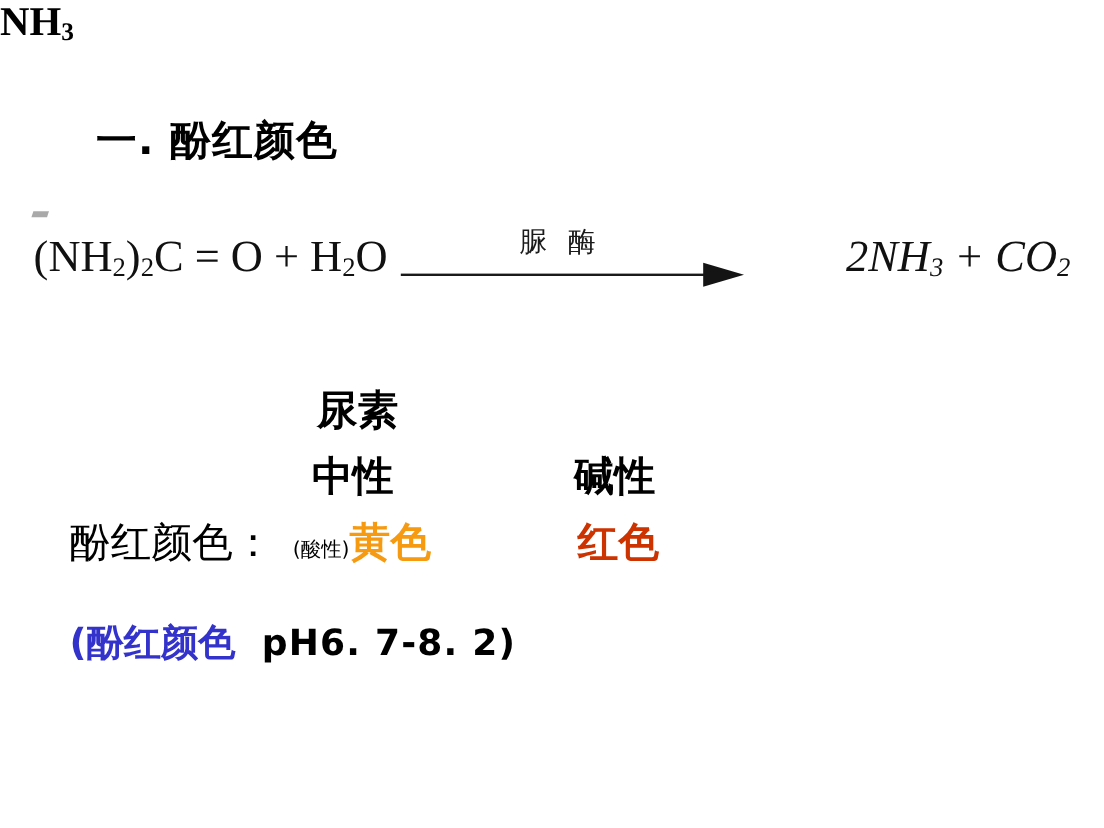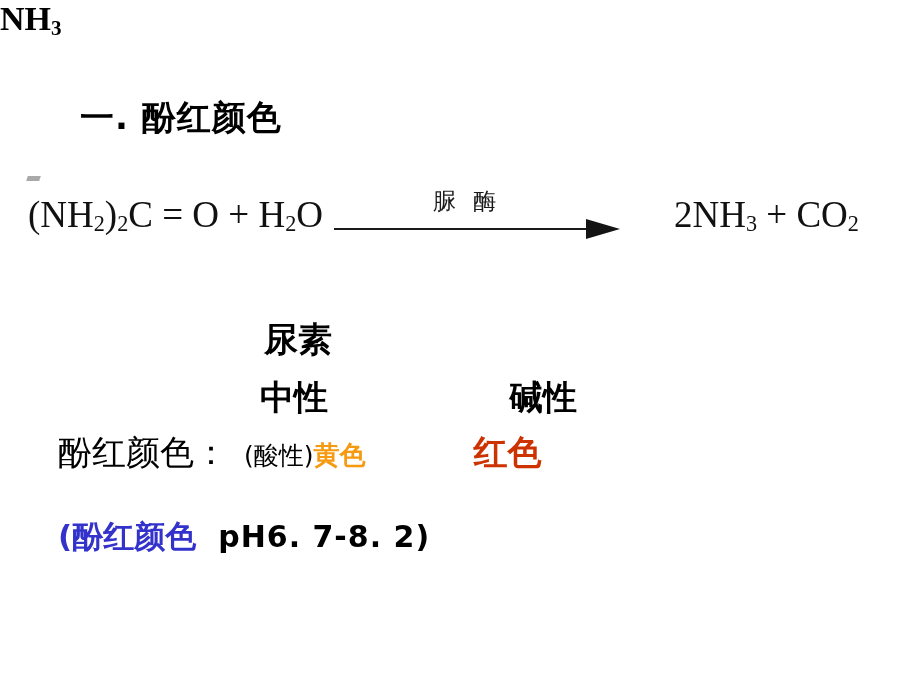--- a/index.html
+++ b/index.html
@@ -46,21 +46,21 @@
     white-space: nowrap;
     line-height: 1;
     color: #111111;
   }
   .eq-term sub {
     font-size: 0.60em;
     vertical-align: -0.18em;
     line-height: 0;
   }
   #eq-reactants { left: 0px;  top: 10px; }
-  #eq-products  { left: 646px; top: 10px; }
+  #eq-products  { left: 677px; top: 10px; font-style: italic; }
 
   
   #eq-arrow-group {
     position: absolute;
     left: 300px;
     top: 0px;
     width: 300px;
     height: 58px;
   }
   #eq-catalyst {
@@ -109,34 +109,34 @@
   
   .cn-bold {
     position: absolute;
     font-family: "DejaVu Sans", "Liberation Sans", sans-serif;
     font-weight: 700;
     font-size: 34px;
     white-space: nowrap;
     line-height: 1;
     color: #000000;
   }
-  #label-urea      { left: 264px; top: 325px; font-family: Liberation Mono, monospace; }
+  #label-urea      { left: 264px; top: 325px; }
   #label-ammonia   {
     left: 478px; top: 324px;
     font-family: "Liberation Serif", "DejaVu Serif", serif;
     font-weight: 700;
     font-size: 34px;
   }
   #label-ammonia sub {
     font-size: 0.62em;
     vertical-align: -0.22em;
     line-height: 0;
   }
   #label-neutral   { left: 260px; top: 380px; }
-  #label-alkaline  { left: 478px; top: 380px; margin-left: 31px; }
+  #label-alkaline  { left: 478px; top: 380px; }
 
   
   #phenol-line {
     position: absolute;
     left: 58px;
     top: 435px;
     white-space: nowrap;
     line-height: 1;
   }
   #phenol-line span {
@@ -144,26 +144,26 @@
     vertical-align: baseline;
   }
   .pr-label {
     font-size: 34px;
     font-weight: 400;
     color: #000000;
     letter-spacing: 0px;
   }
   .pr-gap-sm { display: inline-block; width: 16px; }
   .pr-acidic {
-    font-size: 25px;
+    font-size: 17px;
     font-weight: 400;
     color: #000000;
   }
   .pr-yellow {
-    font-size: 26px;
+    font-size: 34px;
     font-weight: 700;
   }
   .pr-gap-lg { display: inline-block; width: 108px; }
   .pr-red {
     font-size: 34px;
     font-weight: 700;
   }
 
   
   #range-line {
@@ -213,20 +213,20 @@
 
   <div class="cn-bold" id="label-urea">尿素</div>
 
   <div id="label-ammonia">NH<sub>3</sub></div>
 
   <div class="cn-bold" id="label-neutral">中性</div>
 
   <div class="cn-bold" id="label-alkaline">碱性</div>
 
   <div id="phenol-line">
-    <span class="pr-label">酚红颜色：</span><span class="pr-gap-sm"></span><span class="pr-acidic">(酸性)</span><span class="pr-yellow" style="color: rgb(245, 154, 17);">黄色</span><span class="pr-gap-lg"></span><span class="pr-red" style="color: rgb(204, 51, 0);">红色</span>
+    <span class="pr-label">酚红颜色：</span><span class="pr-gap-sm"></span><span class="pr-acidic">(酸性)</span><span class="pr-yellow" style="color: rgb(245, 154, 17);">黄色</span><span class="pr-gap-lg"></span><span class="pr-red" style="color: rgb(204, 51, 0); margin-left: 14px;">红色</span>
   </div>
 
   <div id="range-line">
     <span class="rg-blue" style="color: rgb(51, 51, 204);">(酚红颜色</span><span class="rg-gap"></span><span class="rg-ph">pH6. 7-8. 2)</span>
   </div>
 
 </div>
 
 </body></html>

